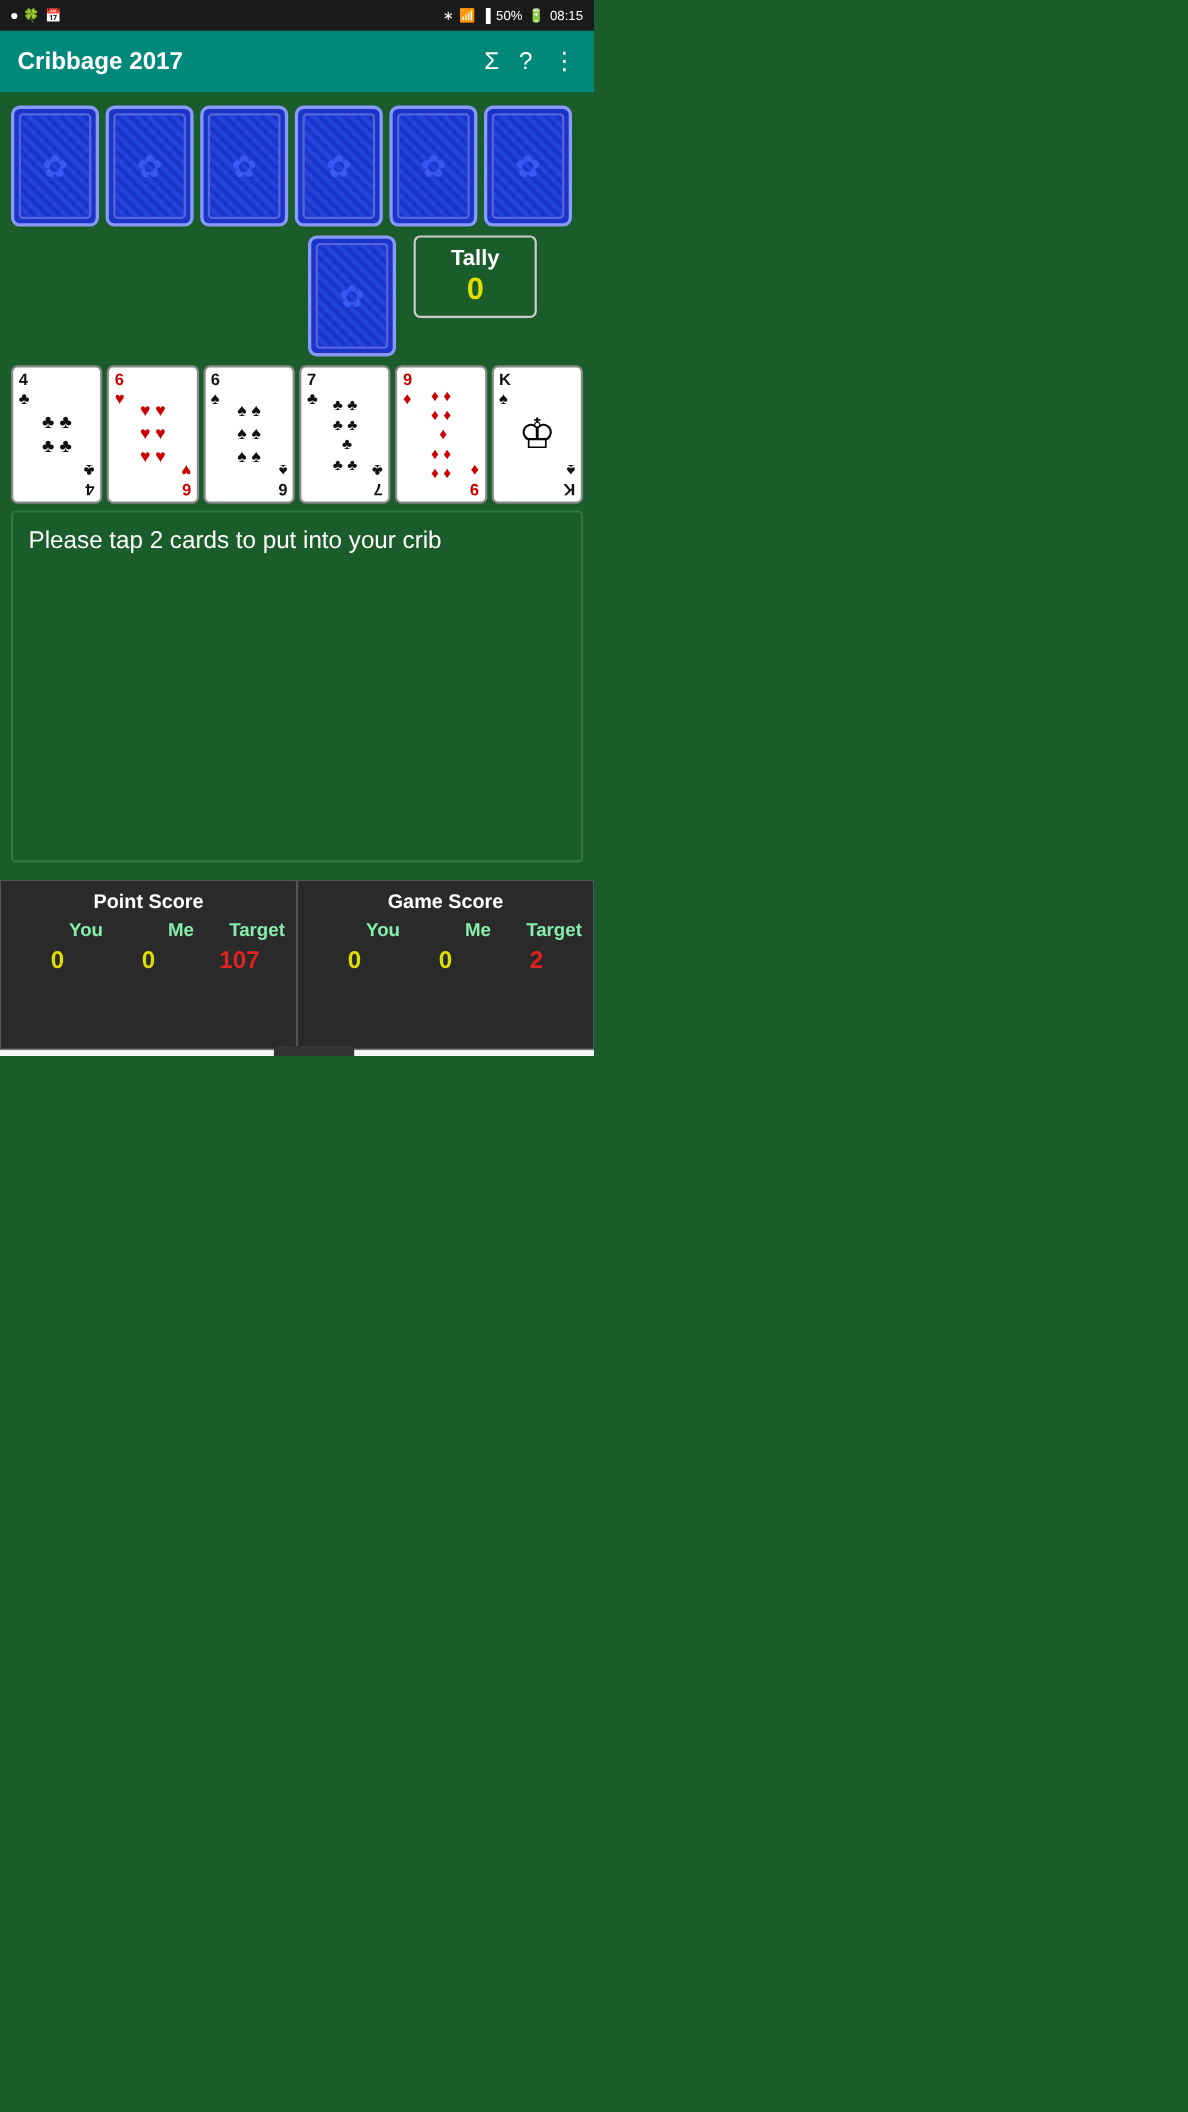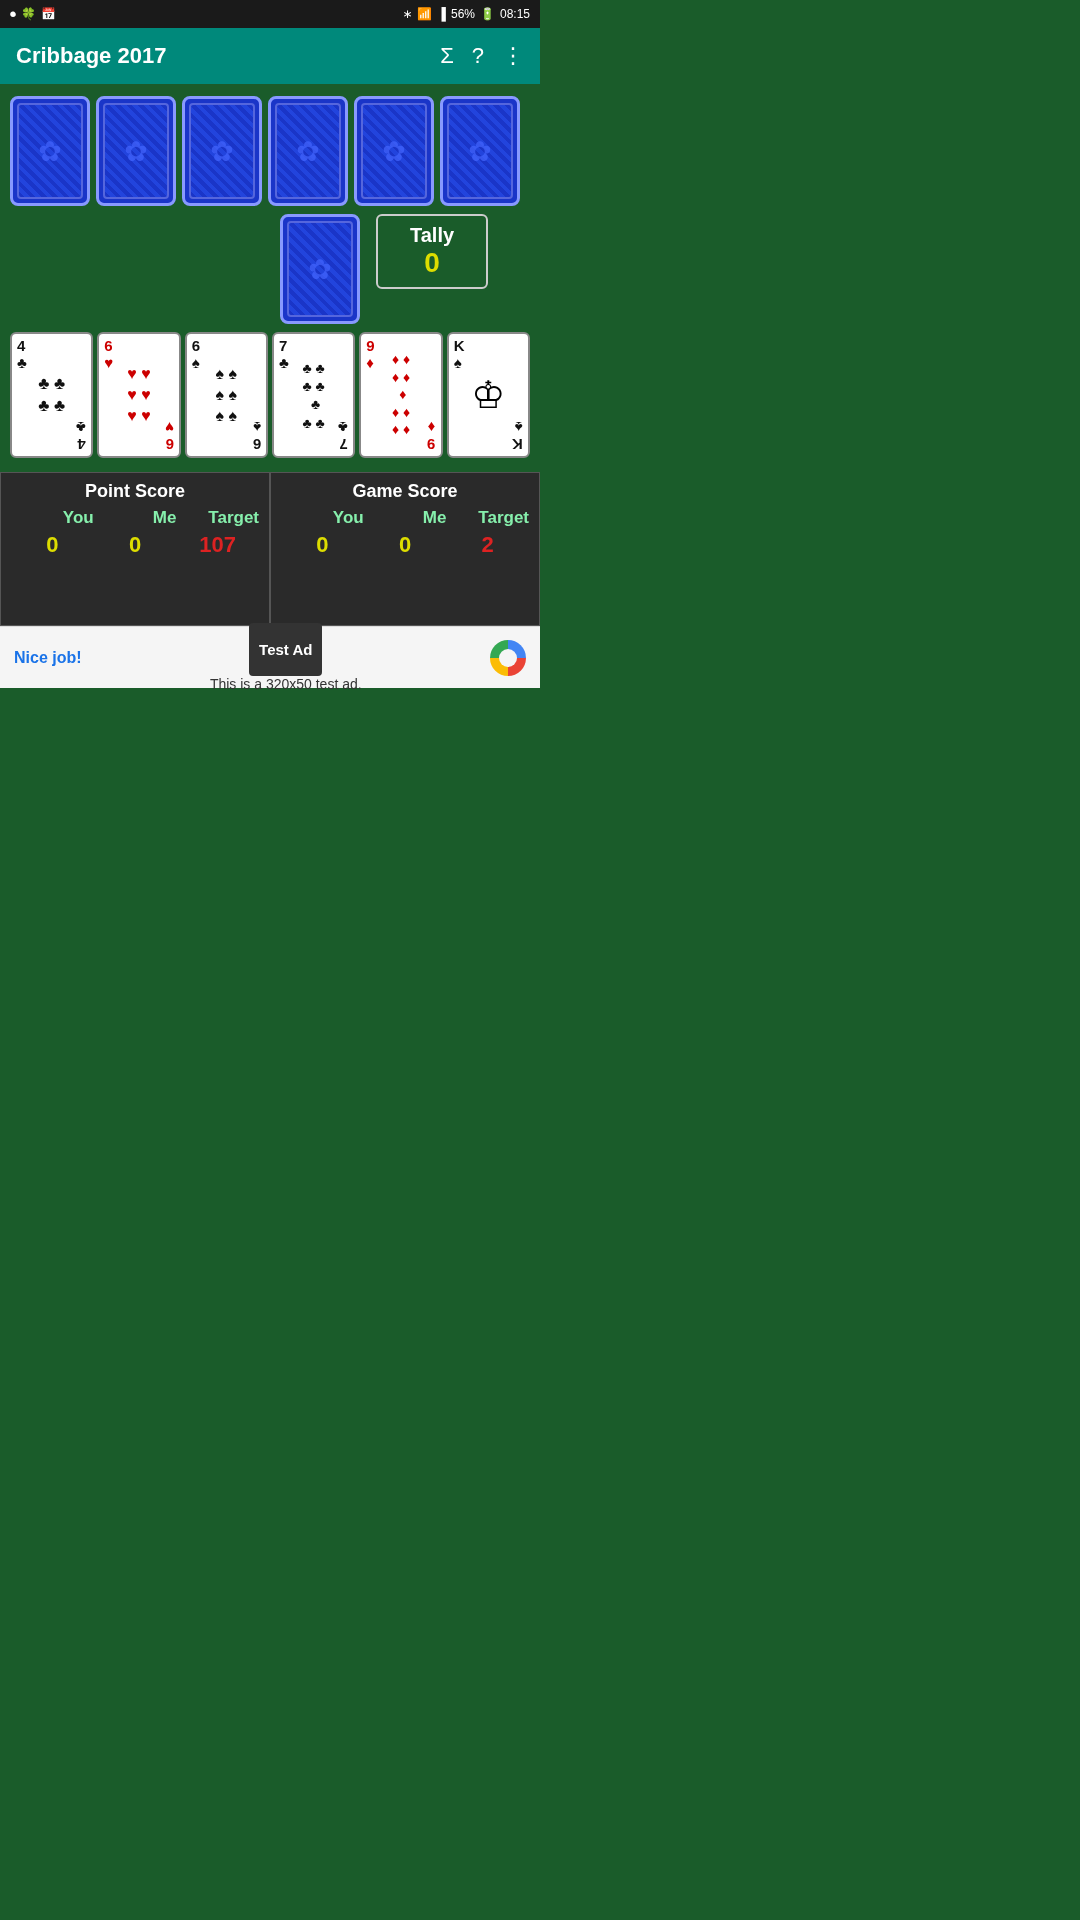--- a/index.html
+++ b/index.html
@@ -288,21 +288,21 @@
 <div class="status-bar">
   <div class="status-left">
     <span>⏺</span>
     <span>🍀</span>
     <span>📅</span>
   </div>
   <div class="status-right">
     <span>∗</span>
     <span>📶</span>
     <span>▐</span>
-    <span>56%</span>
+    <span>50%</span>
     <span>🔋</span>
     <span>08:15</span>
   </div>
 </div>
 
 <div class="app-bar">
   <span class="app-title">Cribbage 2017</span>
   <div class="app-bar-icons">
     <span class="app-bar-icon">Σ</span>
     <span class="app-bar-icon">?</span>
@@ -390,20 +390,23 @@
     </div>
 
     <div class="card-face" style="width:96px;height:126px;">
       <div class="rank-suit-tl black">K<br>♠</div>
       <div style="position:absolute;top:50%;left:50%;transform:translate(-50%,-50%);font-size:38px;">♔</div>
       <div class="rank-suit-br black">K<br>♠</div>
     </div>
 
   </div>
 
+  <div class="message-area">
+    <div class="message-text">Please tap 2 cards to put into your crib</div>
+  </div>
 
 </div>
 
 <div class="score-panels">
   <div class="score-panel">
     <div class="score-panel-title">Point Score</div>
     <div class="score-row-labels">
       <span class="score-label">You</span>
       <span class="score-label">Me</span>
       <span class="score-label">Target</span>

